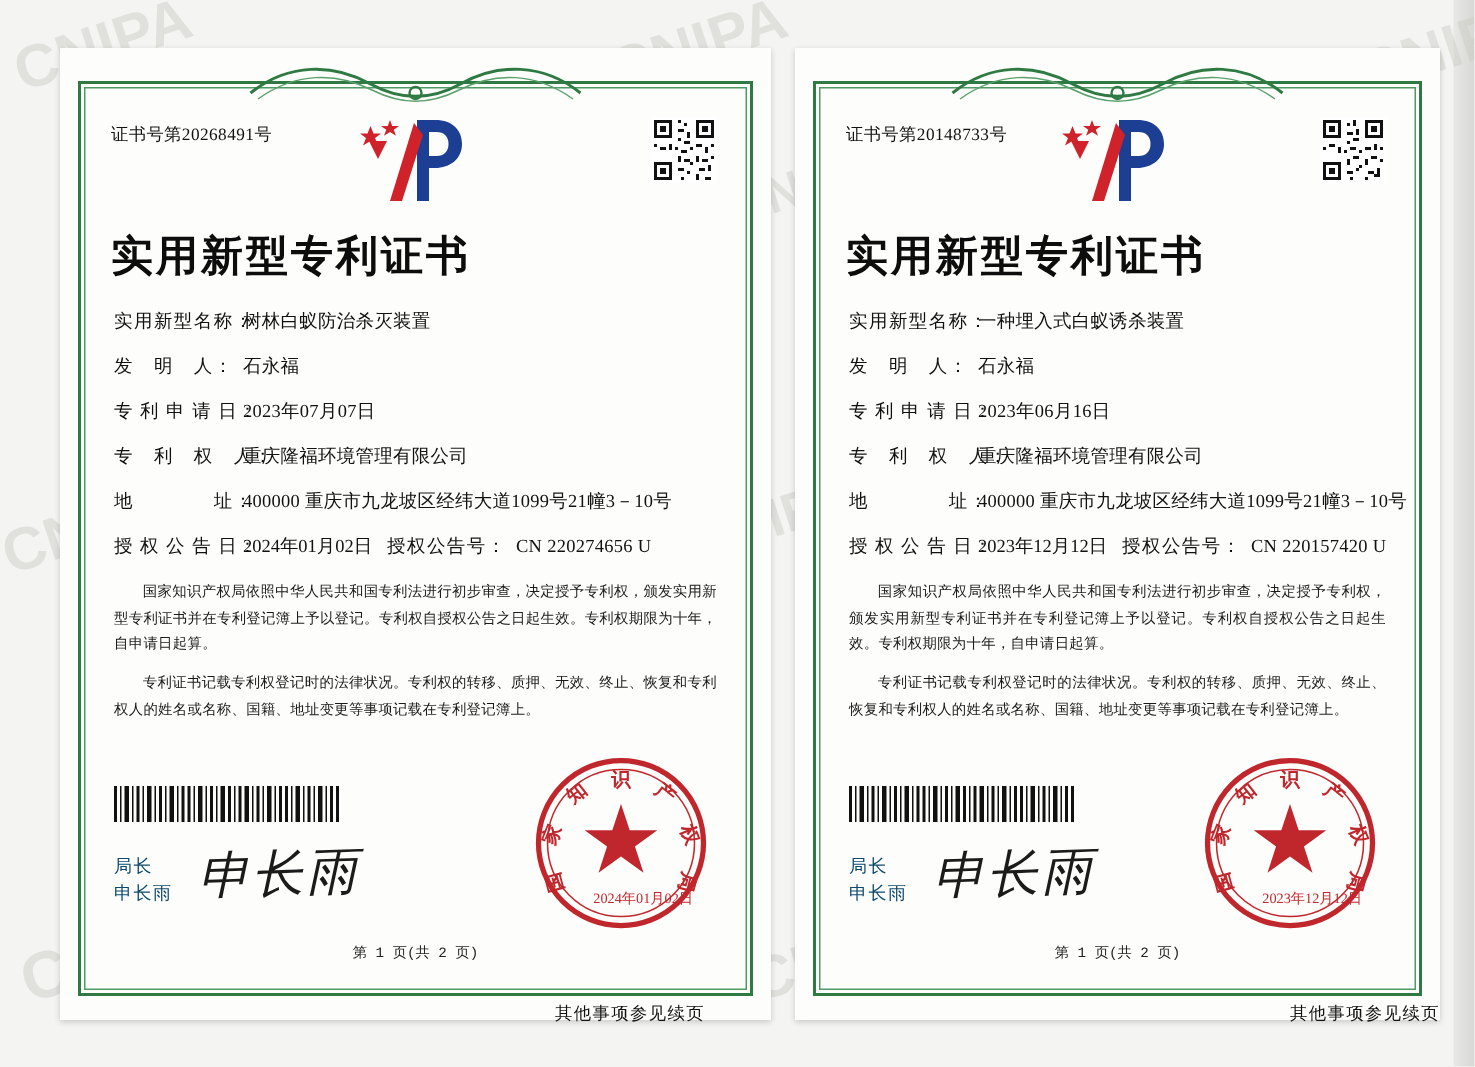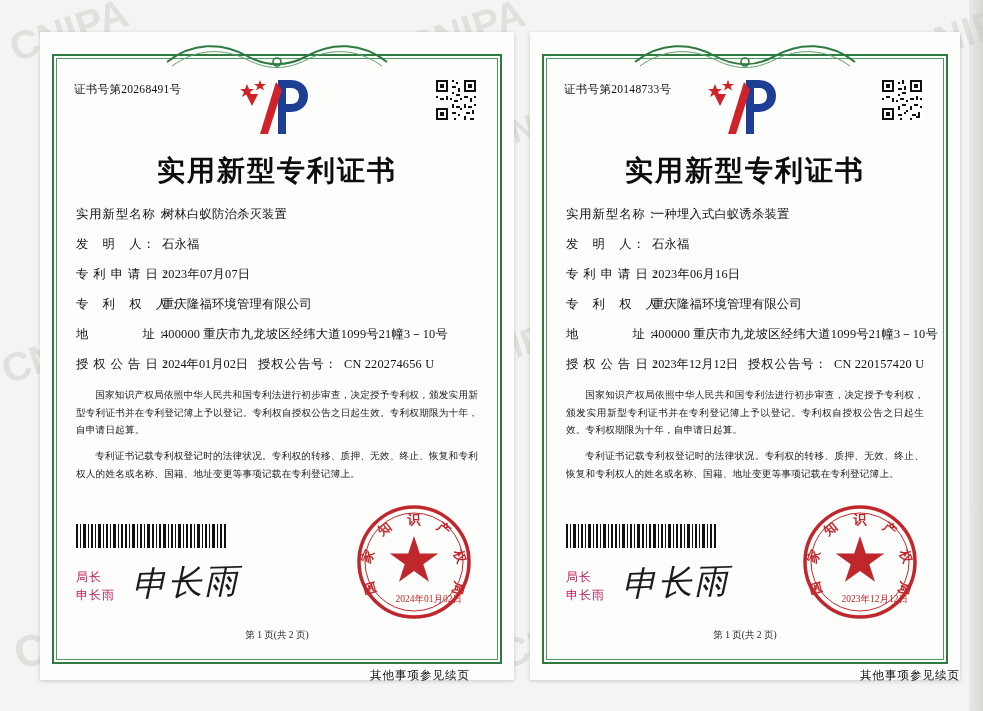--- a/index.html
+++ b/index.html
@@ -80,21 +80,20 @@
     position:absolute;left:50%;top:0;transform:translateX(-50%);
     width:78px;height:62px;
   }
   .qr{
     position:absolute;right:2px;top:2px;width:44px;height:44px;
     background:#fff;
   }
   .qr svg{display:block;}
 
   .title{
-    text-align:center;
     font-family:"Liberation Serif","DejaVu Serif",serif;
     font-weight:bold;
     font-size:28px;
     letter-spacing:2px;
     color:#0d0d0d;
     margin-top:4px;
     margin-bottom:16px;
   }
 
   .fields{margin-left:2px;}
@@ -124,21 +123,21 @@
 
   
   .barcode{
     position:absolute;left:2px;bottom:96px;
     width:152px;height:24px;
   }
   
   .sigblock{position:absolute;left:2px;bottom:40px;}
   .sig-label{
     font-family:"Liberation Serif","DejaVu Serif",serif;
-    font-size:12px;line-height:1.45;color:#be185d;letter-spacing:1px;
+    font-size:12px;line-height:1.45;color:#0c4a6e;letter-spacing:1px;
   }
   .signature{
     position:absolute;left:58px;bottom:38px;
     font-family:"Liberation Serif","DejaVu Serif",serif;
     font-size:34px;
     color:#1b1b1b;
     font-style:italic;
     letter-spacing:2px;
     transform:rotate(-2deg);
     white-space:nowrap;
@@ -151,21 +150,21 @@
   .seal-date{
     position:absolute;right:18px;bottom:38px;
     font-size:9.5px;color:#c0272d;
     font-family:"Liberation Serif","DejaVu Serif",serif;
     white-space:nowrap;
   }
 
   .page-no{
     position:absolute;left:0;right:0;bottom:2px;
     text-align:center;
-    font-family:Liberation Serif, serif;
+    font-family:Liberation Mono, monospace;
     font-size:9.5px;color:#222;
   }
 
   .footnote{
     position:absolute;
     width:430px;
     text-align:right;
     font-family:"Liberation Serif","DejaVu Serif",serif;
     font-size:11.5px;
     color:#111;

